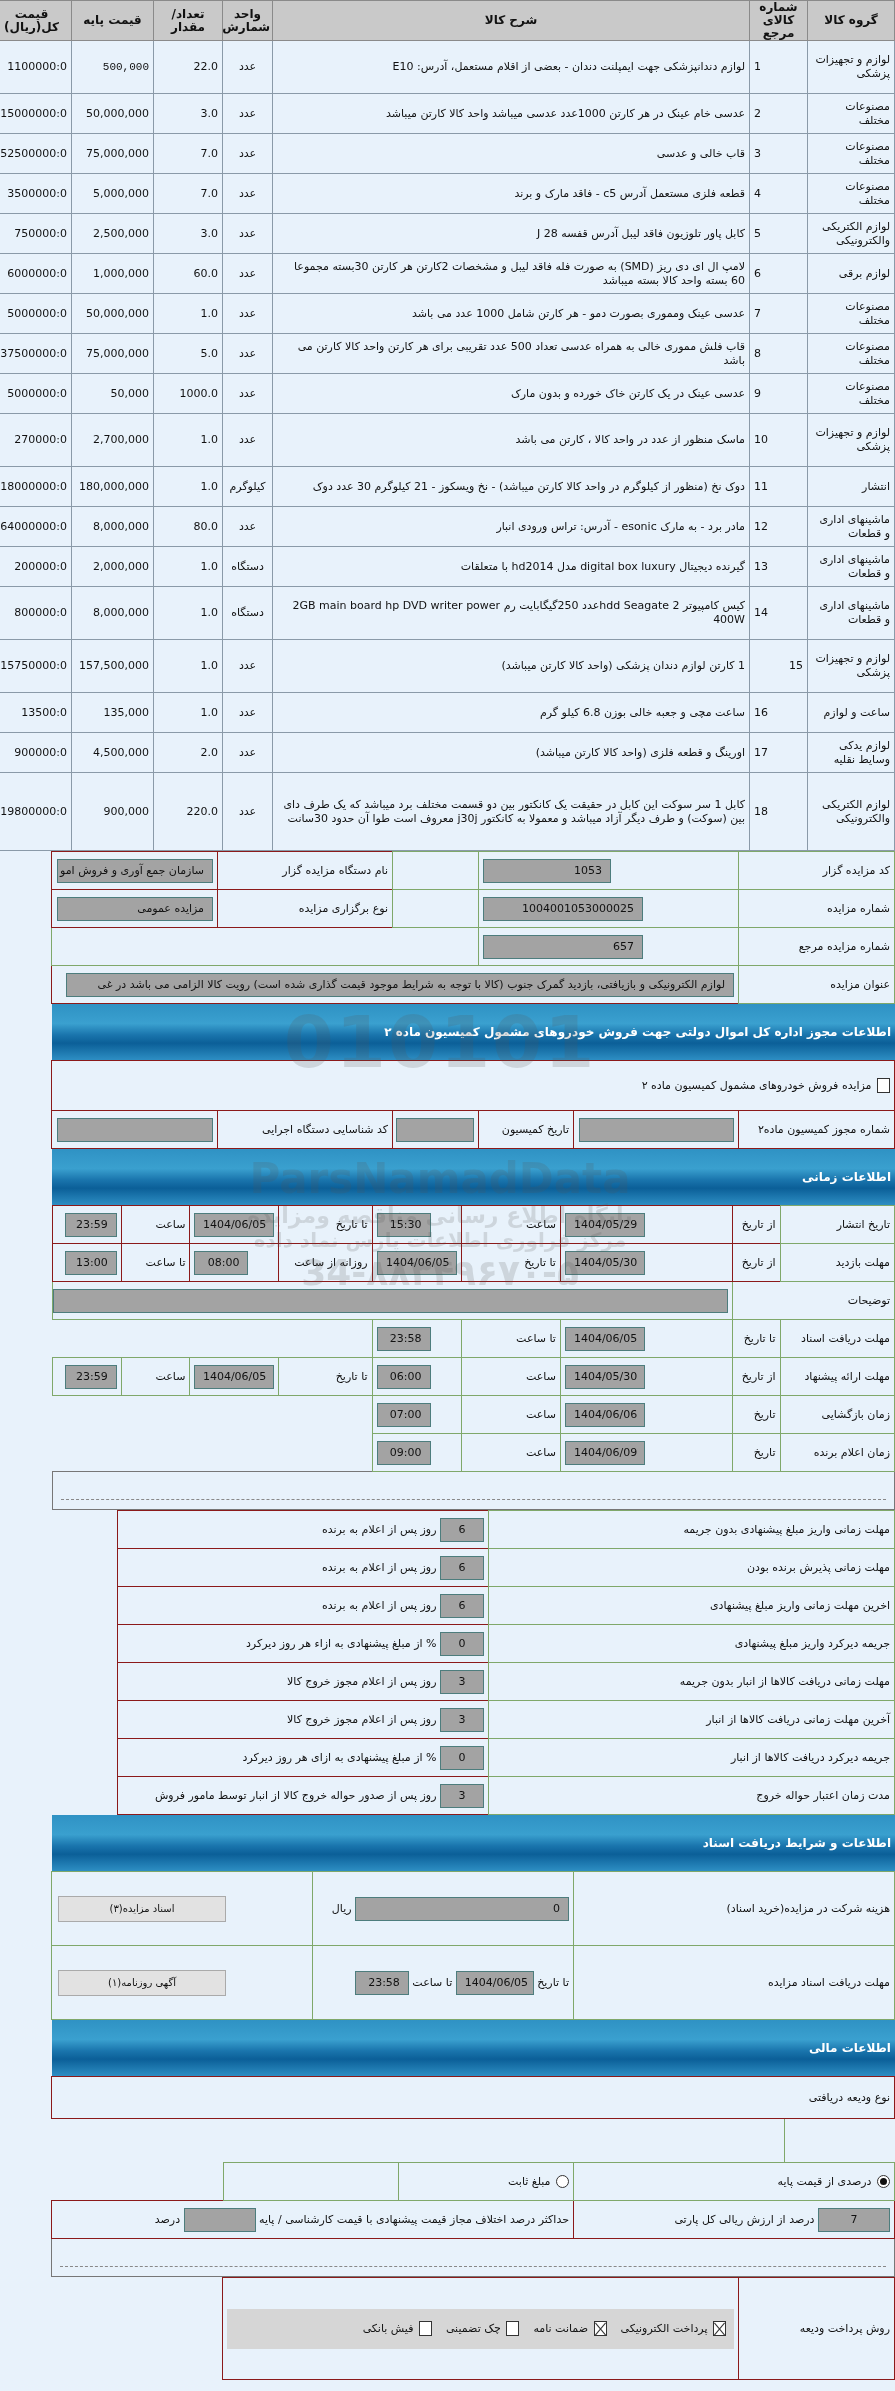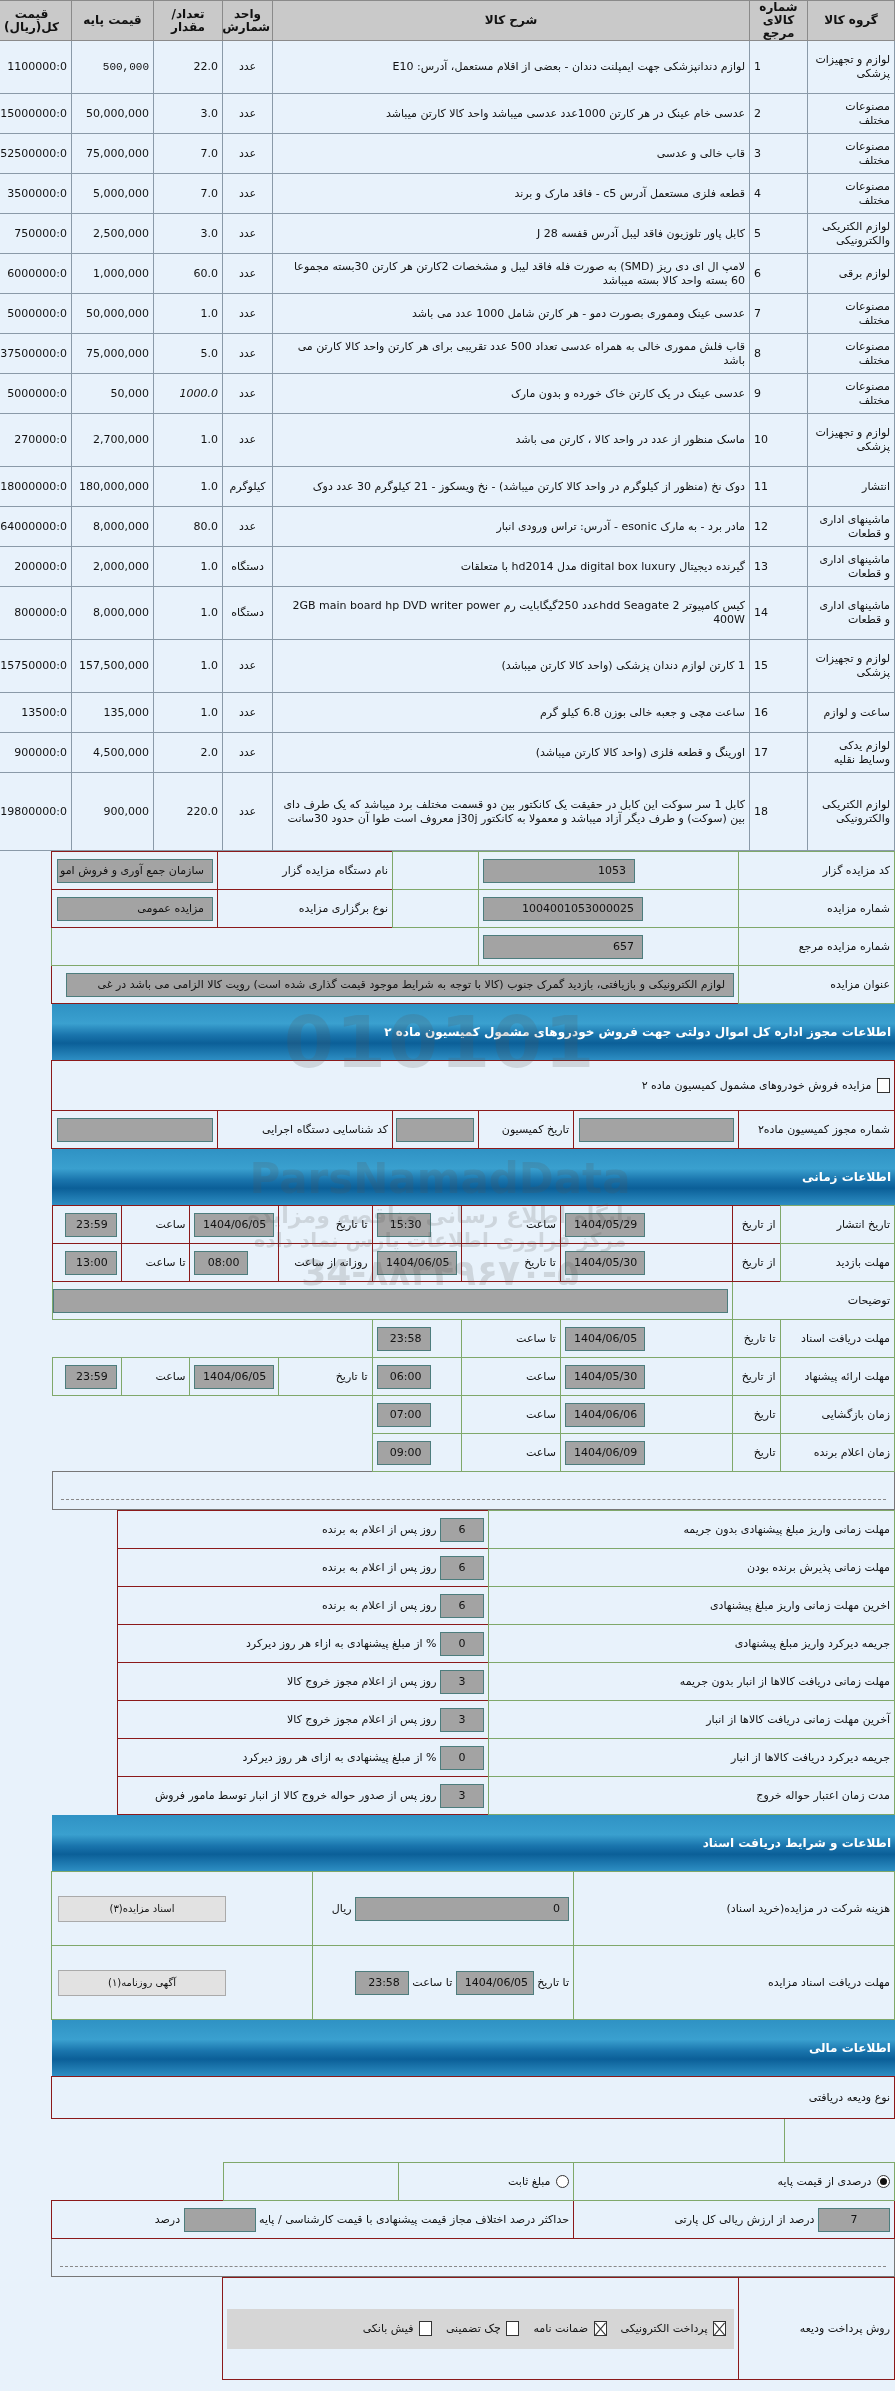--- a/index.html
+++ b/index.html
@@ -222,21 +222,21 @@
         <td class="unit" style="height: 40px;">عدد</td>
         <td class="numl" style="height: 40px;">5.0</td>
         <td class="numl" style="height: 40px;">75,000,000</td>
         <td class="numl" style="height: 40px;">37500000:0</td>
       </tr>
       <tr>
         <td class="group" style="height: 40px;">مصنوعات مختلف</td>
         <td class="ref" style="height: 40px;">9</td>
         <td class="desc" style="height: 40px;">عدسی عینک در یک کارتن خاک خورده و بدون مارک</td>
         <td class="unit" style="height: 40px;">عدد</td>
-        <td class="numl" style="height: 40px; font-style: italic;">1000.0</td>
+        <td class="numl" style="height: 40px;">1000.0</td>
         <td class="numl" style="height: 40px;">50,000</td>
         <td class="numl" style="height: 40px;">5000000:0</td>
       </tr>
       <tr>
         <td class="group" style="height: 53px;">لوازم و تجهیزات پزشکی</td>
         <td class="ref" style="height: 53px;">10</td>
         <td class="desc" style="height: 53px;">ماسک منظور از عدد در واحد کالا ، کارتن می باشد</td>
         <td class="unit" style="height: 53px;">عدد</td>
         <td class="numl" style="height: 53px;">1.0</td>
         <td class="numl" style="height: 53px;">2,700,000</td>
@@ -273,21 +273,21 @@
         <td class="group" style="height: 53px;">ماشینهای اداری و قطعات</td>
         <td class="ref" style="height: 53px;">14</td>
         <td class="desc" style="height: 53px;">کیس کامپیوتر hdd Seagate 2عدد 250گیگابایت رم 2GB main board hp DVD writer power 400W</td>
         <td class="unit" style="height: 53px;">دستگاه</td>
         <td class="numl" style="height: 53px;">1.0</td>
         <td class="numl" style="height: 53px;">8,000,000</td>
         <td class="numl" style="height: 53px;">800000:0</td>
       </tr>
       <tr>
         <td class="group" style="height: 53px;">لوازم و تجهیزات پزشکی</td>
-        <td class="ref" style="height: 53px;">15</td>
+        <td class="ref" style="height: 53px; text-align: right;">15</td>
         <td class="desc" style="height: 53px;">1 کارتن لوازم دندان پزشکی (واحد کالا کارتن میباشد)</td>
         <td class="unit" style="height: 53px;">عدد</td>
         <td class="numl" style="height: 53px;">1.0</td>
         <td class="numl" style="height: 53px;">157,500,000</td>
         <td class="numl" style="height: 53px;">15750000:0</td>
       </tr>
       <tr>
         <td class="group" style="height: 40px;">ساعت و لوازم</td>
         <td class="ref" style="height: 40px;">16</td>
         <td class="desc" style="height: 40px;">ساعت مچی و جعبه خالی بوزن 6.8 کیلو گرم</td>
@@ -323,21 +323,21 @@
     <colgroup>
         <col style="width:156px">
         <col style="width:260px">
         <col style="width:86px">
         <col style="width:175px">
         <col style="width:166px">
       </colgroup>
     <tbody>
         <tr>
       <td>کد مزایده گزار</td>
-      <td style="text-align:left"><span class="yf ltr" style="width:152px">1053</span></td>
+      <td style="text-align:left"><span class="yf ltr" style="width:128px">1053</span></td>
       <td></td>
       <td class="red">نام دستگاه مزایده گزار</td>
       <td class="red"><span class="yf" style="width:156px">سازمان جمع آوری و فروش امو</span></td>
     </tr>
     <tr>
       <td>شماره مزایده</td>
       <td style="text-align:left"><span class="yf ltr" style="width:160px">1004001053000025</span></td>
       <td></td>
       <td class="red">نوع برگزاری مزایده</td>
       <td class="red"><span class="yf" style="width:156px">مزایده عمومی</span></td>

